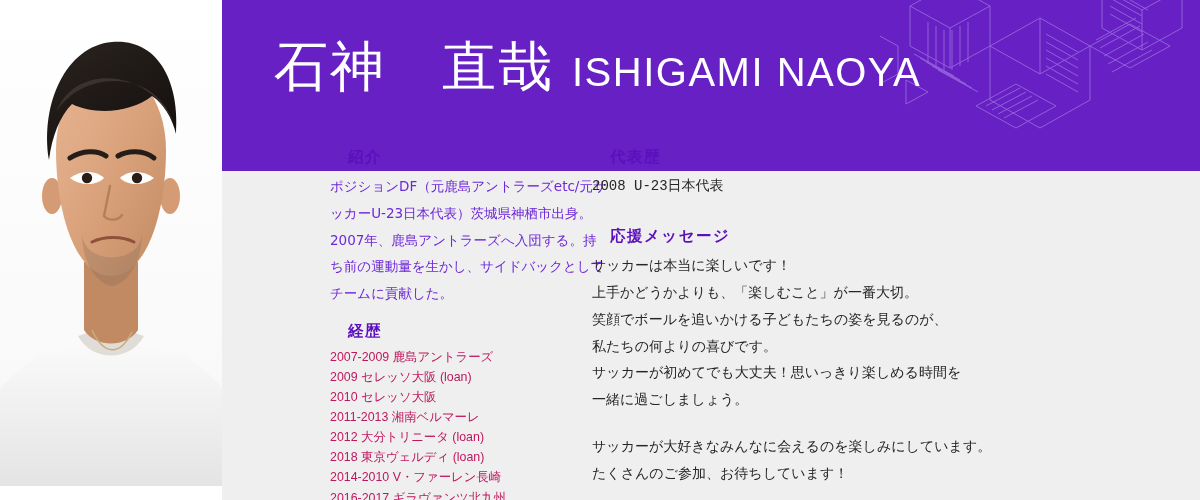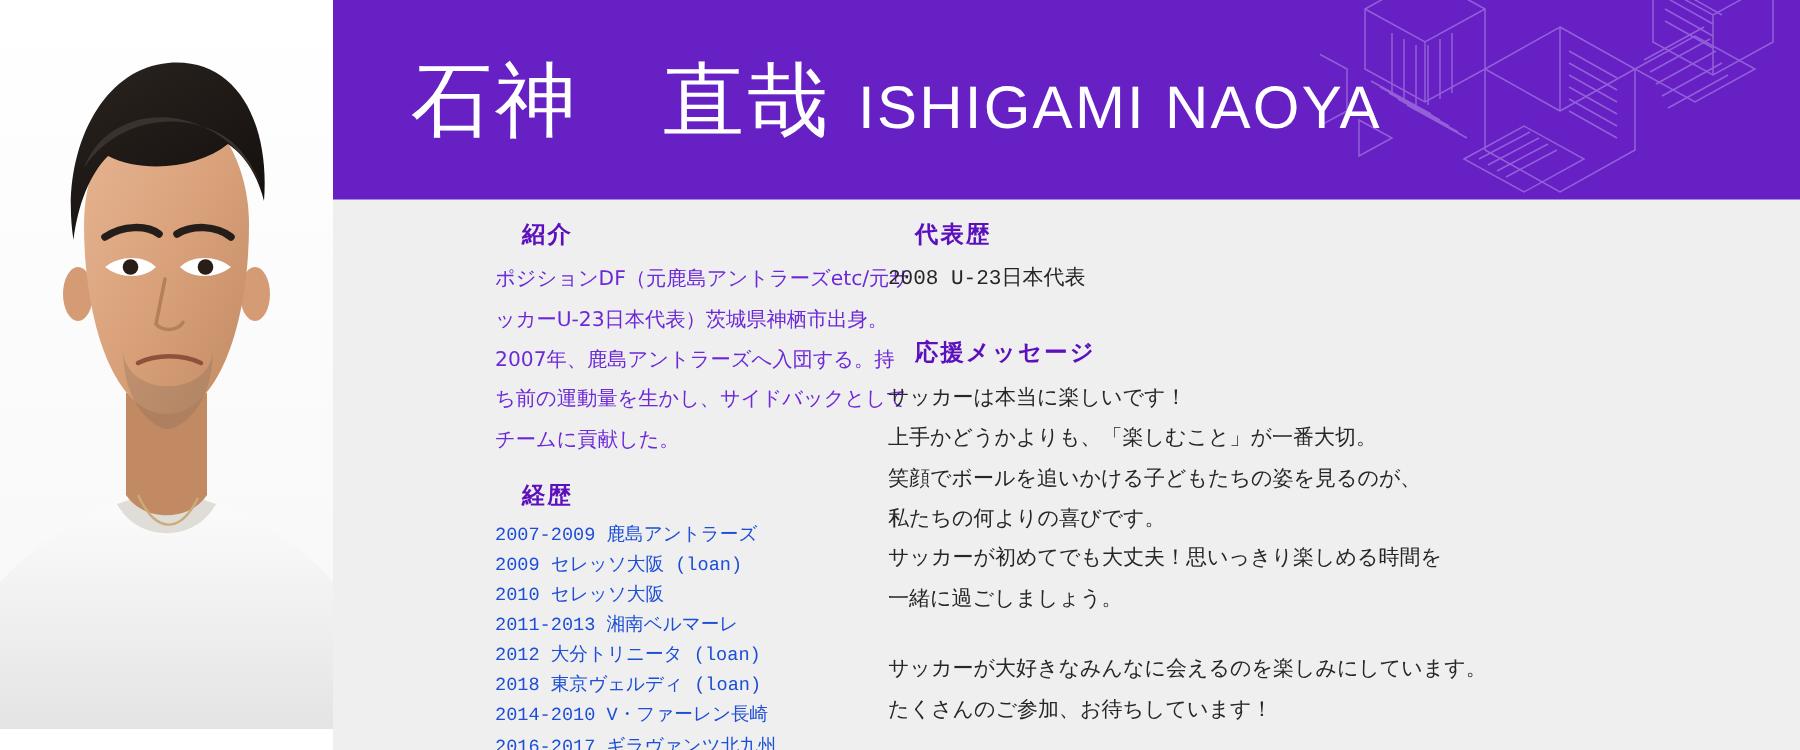--- a/index.html
+++ b/index.html
@@ -14,21 +14,21 @@
   
   .photo-col{
     position:absolute;left:0;top:0;width:222px;height:500px;
     background:#ffffff;overflow:hidden;
   }
   .photo-frame{position:absolute;left:0;top:0;width:222px;height:486px;background:#fdfdfd;overflow:hidden;}
   .portrait{position:absolute;left:0;top:0;width:222px;height:486px;}
 
   
   .banner{
-    position:absolute;left:222px;top:0;width:978px;height:133px;
+    position:absolute;left:222px;top:0;width:978px;height:171px;
     background:#6620c4;overflow:hidden;
   }
   .banner-pattern{position:absolute;right:0;top:0;width:320px;height:133px;opacity:.55;}
   .banner-inner{
     position:absolute;left:0;top:0;height:133px;width:100%;
     display:flex;align-items:center;padding-left:52px;box-sizing:border-box;
   }
   .name-ja{
     color:#ffffff;font-size:54px;font-weight:400;letter-spacing:2px;
     line-height:1;white-space:pre;
@@ -61,22 +61,22 @@
     color:#6d28d9;font-size:13.5px;line-height:1.98;margin:0;
     font-family:"DejaVu Sans","Liberation Sans",sans-serif;
   }
   .body-text-r{
     color:#262626;font-size:14px;line-height:1.92;margin:0;
     font-family:"DejaVu Sans","Liberation Sans",sans-serif;
     white-space:pre-line;
   }
   .career-list{list-style:none;margin:0;padding:0;}
   .career-list li{
-    color:#1d4ed8;font-size:12.4px;line-height:1.62;
-    font-family:Liberation Mono, monospace;
+    color:#be185d;font-size:12.4px;line-height:1.62;
+    font-family:Liberation Sans, sans-serif;
     white-space:nowrap;
   }
   .natl-line{color:#262626;font-size:14px;line-height:1.9;margin:0;
     font-family:Liberation Mono, monospace;}
   .msg-block + .msg-block{margin-top:20px;}
 </style>
 </head>
 <body>
 
 <div class="page">

